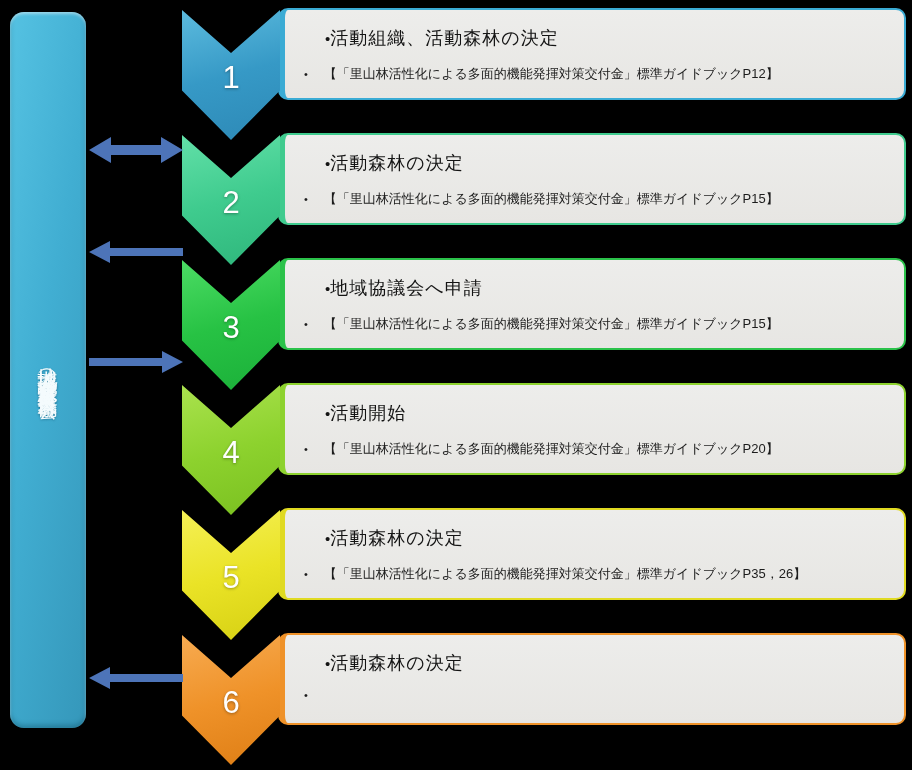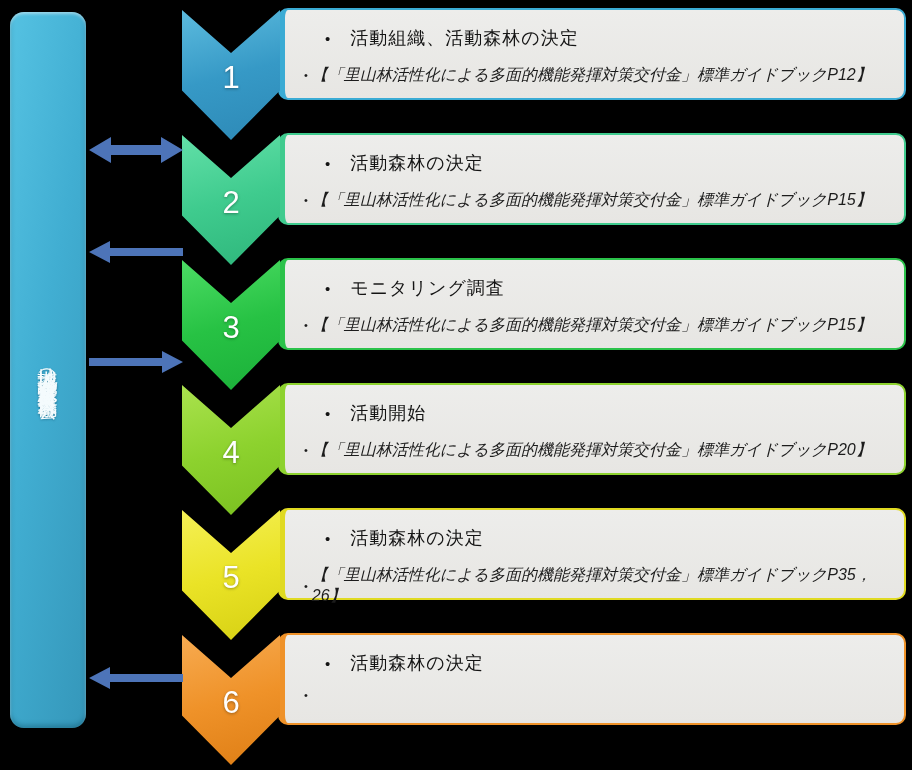--- a/index.html
+++ b/index.html
@@ -58,27 +58,27 @@
   .b2{top:133px;border-color:#3fcb8e;}
   .b3{top:258px;border-color:#2bc24a;}
   .b4{top:383px;border-color:#8dd22e;}
   .b5{top:508px;border-color:#e0da22;}
   .b6{top:633px;border-color:#ef9229;}
   .title-row{
     display:flex;align-items:baseline;margin:8px 0 0 26px;
     color:#141414;
   }
   .title-bullet{font-size:15px;line-height:1;align-self:center;}
-  .title-text{font-size:18px;margin-left:20px;letter-spacing:1px;}
+  .title-text{font-size:18px;letter-spacing:1px;}
   .note-row{
     display:flex;align-items:baseline;margin:15px 0 0 5px;
     color:#1c1c1c;
   }
   .note-bullet{font-size:11px;line-height:1;align-self:center;}
-  .note-text{font-size:16px;margin-left:4px;font-style:italic;}
+  .note-text{font-size:13px;margin-left:16px;}
 
   
   .conn{position:absolute;left:89px;z-index:4;}
   .conn polygon{fill:#4d74b8;}
   .a1{top:133px;} .a2{top:238px;} .a3{top:348px;} .a4{top:664px;}
 </style>
 </head>
 <body>
 
 <div class="stage">
@@ -127,21 +127,21 @@
       <span class="note-text">【「里山林活性化による多面的機能発揮対策交付金」標準ガイドブックP15】</span>
     </div>
   </div>
 
   <div class="chevron c3 g3">
     <span class="num">3</span>
   </div>
   <div class="card b3">
     <div class="title-row">
       <span class="title-bullet">•</span>
-      <span class="title-text">モニタリング調査</span>
+      <span class="title-text">地域協議会へ申請</span>
     </div>
     <div class="note-row">
       <span class="note-bullet">•</span>
       <span class="note-text">【「里山林活性化による多面的機能発揮対策交付金」標準ガイドブックP15】</span>
     </div>
   </div>
 
   <div class="chevron c4 g4">
     <span class="num">4</span>
   </div>

